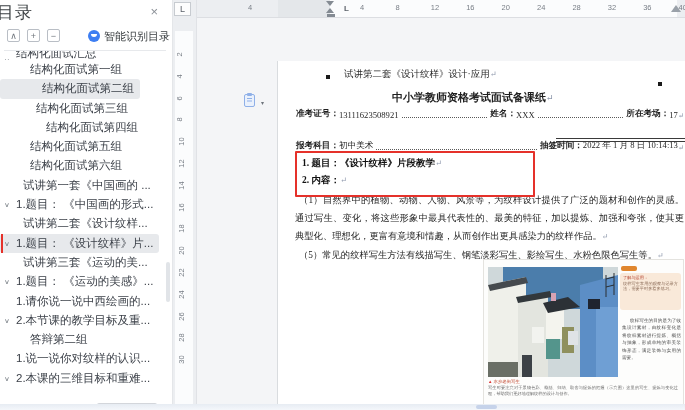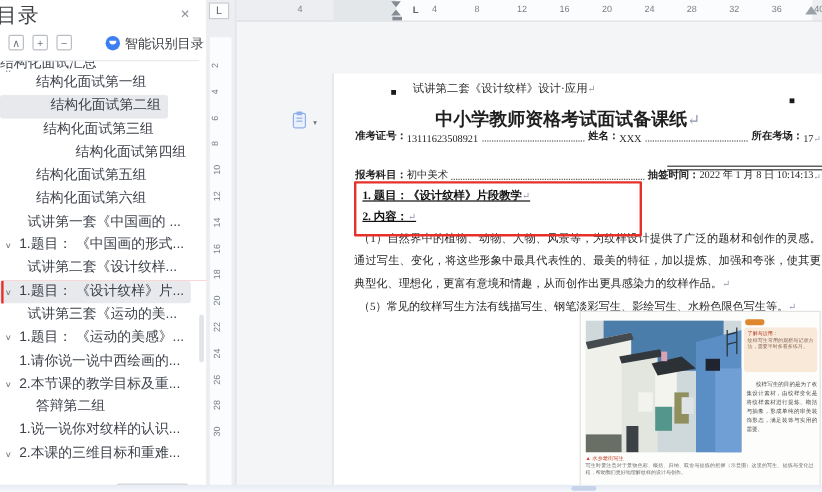--- a/index.html
+++ b/index.html
@@ -54,27 +54,27 @@
   .ind-marker .b{position:absolute;left:0;top:7px;border-left:4.5px solid transparent;border-right:4.5px solid transparent;border-bottom:5px solid #848b93;}
   .ind-marker .x{position:absolute;left:0.5px;top:12.5px;width:8px;height:3px;background:#848b93;}
   .tab-mark{position:absolute;left:147px;top:4px;font-size:8px;font-weight:bold;color:#5c626a;}
   .rind-marker{position:absolute;left:474px;top:5px;border-left:5px solid transparent;border-right:5px solid transparent;border-bottom:7px solid #9aa1a9;}
   
   .page{position:absolute;left:81px;top:25px;width:407px;height:385px;background:#fff;
     box-shadow:-1px 0 0 #d9dcdf;}
   .doc-serif{font-family:"Liberation Serif","DejaVu Serif",serif;margin-top:36px;}
   .bullet-sq{position:absolute;width:4px;height:4px;background:#1a1a1a;}
   .line-header{position:absolute;left:66px;top:7px;font-size:9.5px;color:#2b2b2b;}
-  .doc-title{position:absolute;left:20px;top:29px;width:350px;text-align:center;font-size:15px;font-weight:bold;color:#1f1f1f;}
+  .doc-title{position:absolute;left:20px;top:29px;width:350px;text-align:center;font-size:11px;font-weight:bold;color:#1f1f1f;}
   .form-row{position:absolute;left:18px;width:388px;display:flex;align-items:flex-end;font-size:8.6px;color:#1f1f1f;white-space:nowrap;}
   .form-row b{font-weight:bold;}
   .leader{flex:1;border-bottom:1.5px dotted #5a5a5a;margin:0 3px 2px 3px;min-width:8px;}
   .dbl-line{position:absolute;left:278px;top:77px;width:129px;height:2px;border-top:1px solid #3a3a3a;border-bottom:1px solid #3a3a3a;}
   .red-box2{position:absolute;left:17px;top:90px;width:236px;height:42px;border:2.5px solid #e5312a;border-radius:1px;z-index:3;}
-  .topic-line{position:absolute;left:24px;font-size:9.5px;font-weight:bold;color:#111;text-decoration:underline;}
+  .topic-line{position:absolute;left:24px;font-size:9.5px;font-weight:bold;color:#111;}
   .body-para{position:absolute;left:17px;width:389px;font-size:9.3px;line-height:17.8px;color:#242424;
     text-align:justify;text-indent:4px;}
   .eol{color:#8d97ab;font-size:0.85em;font-weight:normal;}
   
   .paste-btn{position:absolute;left:47px;top:94px;width:20px;height:15px;z-index:4;cursor:pointer;}
   .paste-btn .clip{position:absolute;left:0;top:0;width:11px;height:13px;background:#eaf1fc;border:1px solid #8fb0e8;border-radius:2px;box-sizing:border-box;}
   .paste-btn .clip::before{content:"";position:absolute;left:2px;top:-2px;width:5px;height:3px;background:#8fb0e8;border-radius:1px;}
   .paste-btn .clip::after{content:"";position:absolute;left:2px;top:3px;width:5px;height:1px;background:#8fb0e8;box-shadow:0 2.5px 0 #8fb0e8;}
   .paste-btn .arrow{position:absolute;right:0;top:5px;font-size:6px;color:#6e7challenge;color:#6e747c;}
   
@@ -109,37 +109,37 @@
     <div class="sq-btn b3">−</div>
     <div class="ai-wrap">
       <span class="ai-icon"></span>
       <span class="ai-label">智能识别目录</span>
     </div>
   </div>
   <div class="sb-divider"></div>
   <div class="toc-list">
       <div class="toc-item clipped">
     <span class="caret">∨</span>
-    <span class="label" style="">结构化面试汇总</span>
+    <span class="label" style="padding-left: 16px;">结构化面试汇总</span>
   </div>
       <div class="toc-item">
     <span class="caret"></span>
     <span class="label" style="padding-left: 30px;">结构化面试第一组</span>
   </div>
       <div class="toc-item selected">
     <span class="caret"></span>
     <span class="label" style="padding-left: 42px;">结构化面试第二组</span>
   </div>
       <div class="toc-item">
     <span class="caret"></span>
     <span class="label" style="padding-left: 36px;">结构化面试第三组</span>
   </div>
       <div class="toc-item">
     <span class="caret"></span>
-    <span class="label" style="padding-left: 46px; text-align: center;">结构化面试第四组</span>
+    <span class="label" style="padding-left: 46px;">结构化面试第四组</span>
   </div>
       <div class="toc-item">
     <span class="caret"></span>
     <span class="label" style="padding-left: 30px;">结构化面试第五组</span>
   </div>
       <div class="toc-item">
     <span class="caret"></span>
     <span class="label" style="padding-left: 30px; font-family: Liberation Mono, monospace;">结构化面试第六组</span>
   </div>
       <div class="toc-item">

